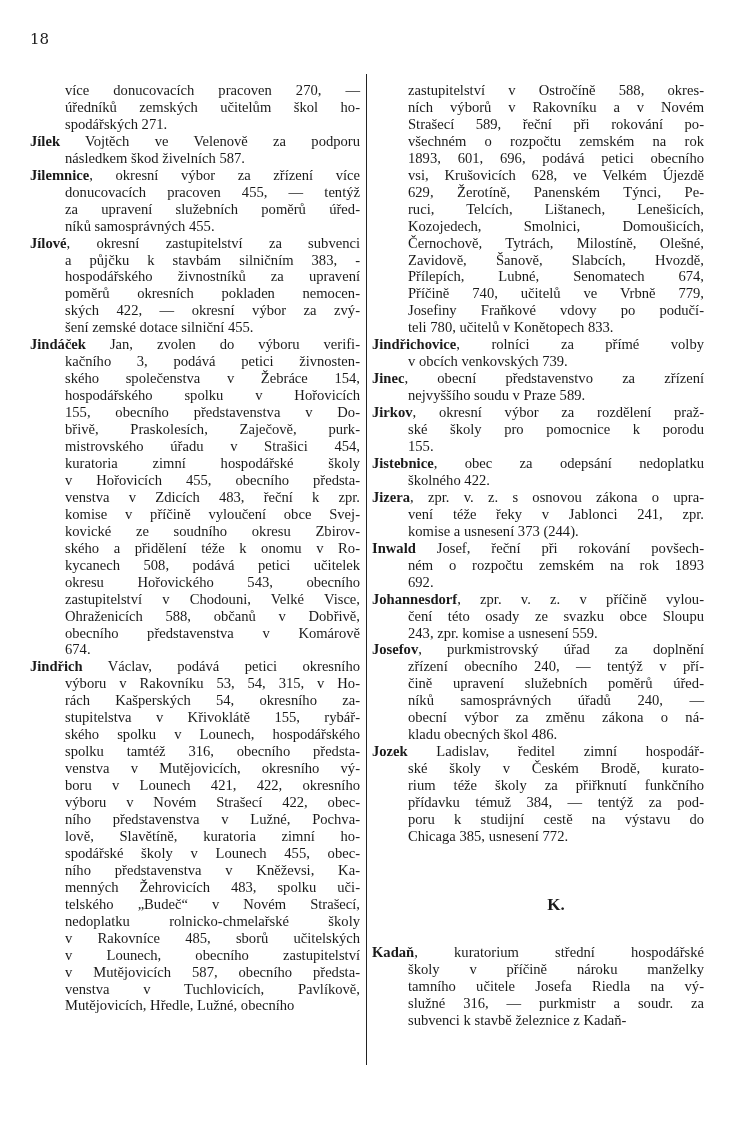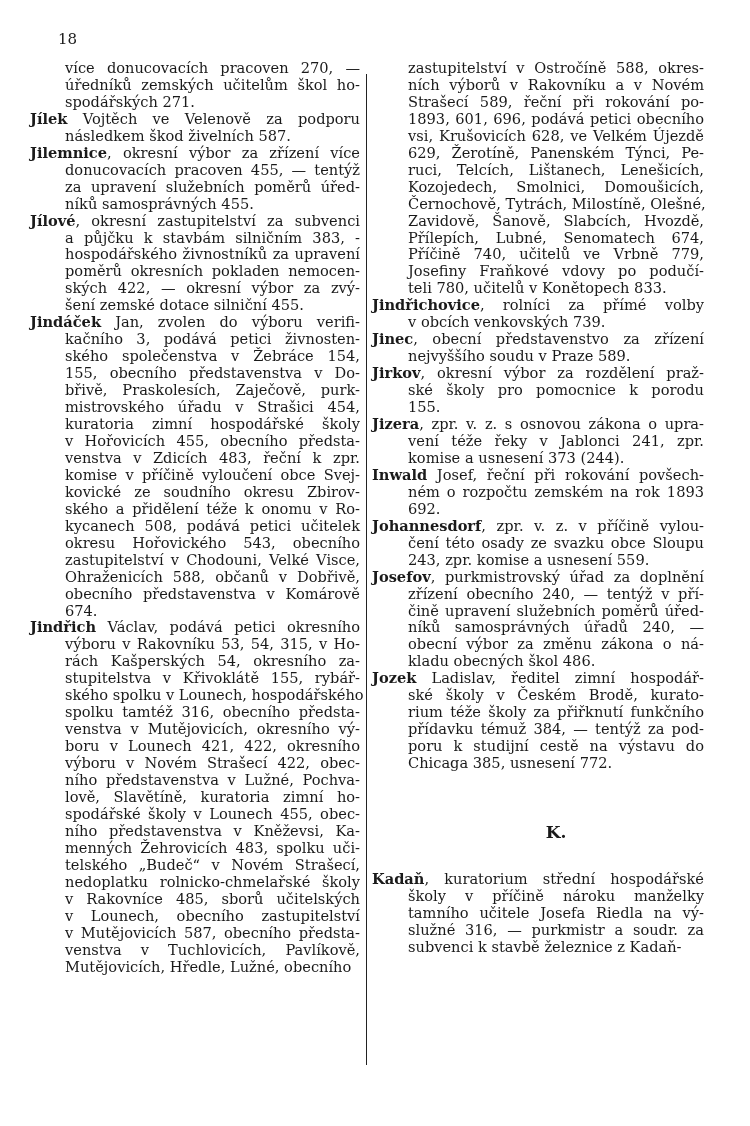--- a/index.html
+++ b/index.html
@@ -1,19 +1,19 @@
 <!DOCTYPE html>
 <html><head>
 <meta charset="utf-8">
 <style>
   html,body{margin:0;padding:0;background:#fff;}
   body{width:750px;height:1126px;position:relative;overflow:hidden;
        font-family:"DejaVu Serif","Liberation Serif",serif;color:#1a1a1a;}
-  .page-number{position:absolute;left:30px;top:30px;font-size:15px;margin-left:28px;}
-  .col{position:absolute;top:60px;font-size:14.6px;line-height:16.95px;}
+  .page-number{position:absolute;left:30px;top:30px;font-size:15px;}
+  .col{position:absolute;top:82px;font-size:14.6px;line-height:16.95px;font-family:Liberation Serif, serif;}
   .col-left{left:30px;width:330px;}
   .col-right{left:372px;width:332px;}
   .divider{position:absolute;left:366px;top:74px;width:1.4px;height:991px;background:#222;}
   .entry{margin:0;text-align:justify;}
   .entry .ln{display:block;white-space:nowrap;text-align:justify;text-align-last:justify;}
   .entry .ln.last{text-align-last:left;}
   .entry .ln.ind{padding-left:36px;}
   .hw{font-weight:bold;}
   .section-letter{text-align:center;font-weight:bold;font-size:17px;margin:52px 0 30px 36px;}
   .col-left .entry .ln.ind{padding-left:35px;}
@@ -44,20 +44,21 @@
       <span class="ln ind">a půjčku k stavbám silničním 383, -</span>
       <span class="ln ind">hospodářského živnostníků za upravení</span>
       <span class="ln ind">poměrů okresních pokladen nemocen-</span>
       <span class="ln ind">ských 422, — okresní výbor za zvý-</span>
       <span class="ln ind last">šení zemské dotace silniční 455.</span>
     </div>
     <div class="entry">
       <span class="ln"><span class="hw">Jindáček</span><span> Jan, zvolen do výboru verifi-</span></span>
       <span class="ln ind">kačního 3, podává petici živnosten-</span>
       <span class="ln ind">ského společenstva v Žebráce 154,</span>
+      <span class="ln ind">hospodářského spolku v Hořovicích</span>
       <span class="ln ind">155, obecního představenstva v Do-</span>
       <span class="ln ind">břivě, Praskolesích, Zaječově, purk-</span>
       <span class="ln ind">mistrovského úřadu v Strašici 454,</span>
       <span class="ln ind">kuratoria zimní hospodářské školy</span>
       <span class="ln ind">v Hořovicích 455, obecního předsta-</span>
       <span class="ln ind">venstva v Zdicích 483, řeční k zpr.</span>
       <span class="ln ind">komise v příčině vyloučení obce Svej-</span>
       <span class="ln ind">kovické ze soudního okresu Zbirov-</span>
       <span class="ln ind">ského a přidělení téže k onomu v Ro-</span>
       <span class="ln ind">kycanech 508, podává petici učitelek</span>
@@ -90,20 +91,21 @@
       <span class="ln ind">venstva v Tuchlovicích, Pavlíkově,</span>
       <span class="ln ind last">Mutějovicích, Hředle, Lužné, obecního</span>
     </div>
   </div>
 <div class="divider"></div>
 <div class="col col-right" id="col-right">
     <div class="entry">
       <span class="ln ind">zastupitelství v Ostročíně 588, okres-</span>
       <span class="ln ind">ních výborů v Rakovníku a v Novém</span>
       <span class="ln ind">Strašecí 589, řeční při rokování po-</span>
+      <span class="ln ind">všechném o rozpočtu zemském na rok</span>
       <span class="ln ind">1893, 601, 696, podává petici obecního</span>
       <span class="ln ind">vsi, Krušovicích 628, ve Velkém Újezdě</span>
       <span class="ln ind">629, Žerotíně, Panenském Týnci, Pe-</span>
       <span class="ln ind">ruci, Telcích, Lištanech, Lenešicích,</span>
       <span class="ln ind">Kozojedech, Smolnici, Domoušicích,</span>
       <span class="ln ind">Černochově, Tytrách, Milostíně, Olešné,</span>
       <span class="ln ind">Zavidově, Šanově, Slabcích, Hvozdě,</span>
       <span class="ln ind">Přílepích, Lubné, Senomatech 674,</span>
       <span class="ln ind">Příčině 740, učitelů ve Vrbně 779,</span>
       <span class="ln ind">Josefiny Fraňkové vdovy po podučí-</span>
@@ -114,20 +116,24 @@
       <span class="ln ind last">v obcích venkovských 739.</span>
     </div>
     <div class="entry">
       <span class="ln"><span class="hw">Jinec</span><span>, obecní představenstvo za zřízení</span></span>
       <span class="ln ind last">nejvyššího soudu v Praze 589.</span>
     </div>
     <div class="entry">
       <span class="ln"><span class="hw">Jirkov</span><span>, okresní výbor za rozdělení praž-</span></span>
       <span class="ln ind">ské školy pro pomocnice k porodu</span>
       <span class="ln ind last">155.</span>
+    </div>
+    <div class="entry">
+      <span class="ln"><span class="hw">Jistebnice</span><span>, obec za odepsání nedoplatku</span></span>
+      <span class="ln ind last">školného 422.</span>
     </div>
     <div class="entry">
       <span class="ln"><span class="hw">Jizera</span><span>, zpr. v. z. s osnovou zákona o upra-</span></span>
       <span class="ln ind">vení téže řeky v Jablonci 241, zpr.</span>
       <span class="ln ind last">komise a usnesení 373 (244).</span>
     </div>
     <div class="entry">
       <span class="ln"><span class="hw">Inwald</span><span> Josef, řeční při rokování povšech-</span></span>
       <span class="ln ind">ném o rozpočtu zemském na rok 1893</span>
       <span class="ln ind last">692.</span>

